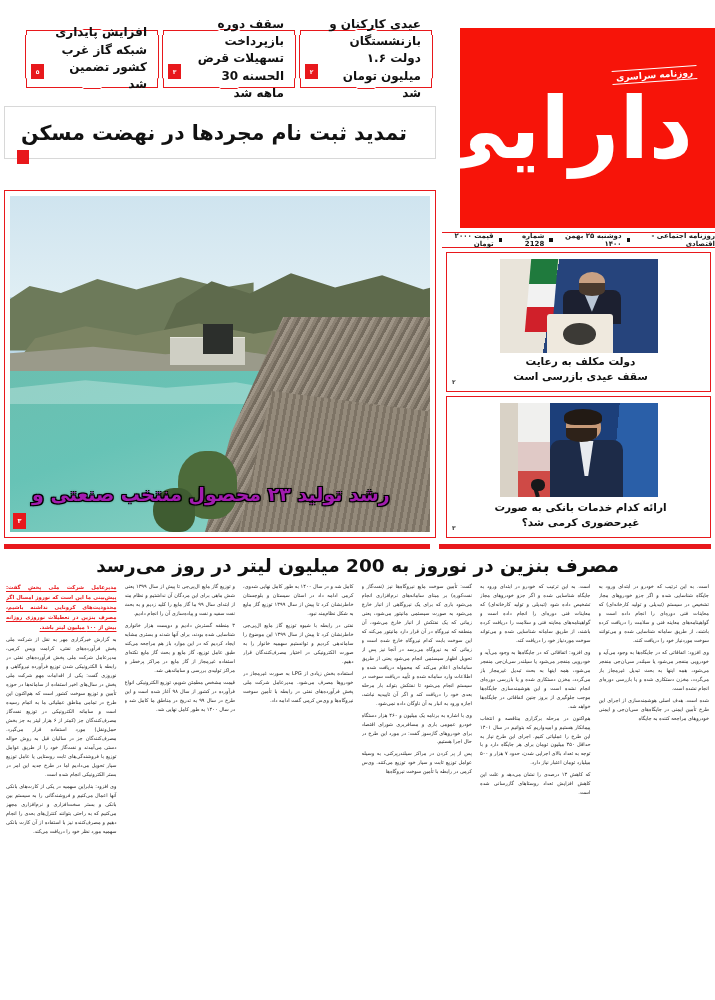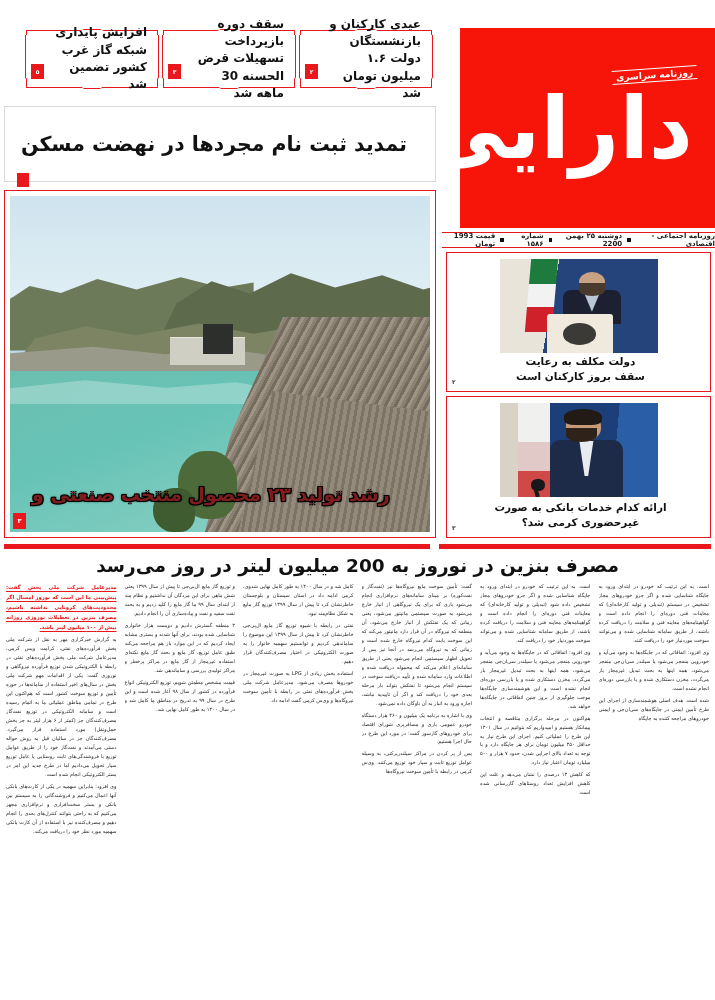--- a/index.html
+++ b/index.html
@@ -42,21 +42,21 @@
   .teaser-badge{
     position:absolute;right:auto;left:4px;bottom:8px;
     width:13px;height:15px;background:#e8181c;color:#fff;
     font-size:6px;display:flex;align-items:center;justify-content:center;
     font-weight:bold;
   }
   .t1{right:8px;} .t2{right:145px;} .t3{right:282px;}
 
   
   .lead-box{
-    position:absolute;left:4px;top:106px;width:432px;height:76px;
+    position:absolute;left:4px;top:106px;width:432px;height:53px;
     border:1px solid #d8d8d8;background:#fff;box-sizing:border-box;
     display:flex;align-items:center;justify-content:flex-end;
     padding:0 16px;
   }
   .lead-box h1{
     margin:0;font-size:20.5px;font-weight:bold;color:#111;
     direction:rtl;text-align:right;letter-spacing:-.2px;white-space:nowrap;
   }
   .lead-badge{
     position:absolute;left:12px;bottom:-6px;width:12px;height:14px;
@@ -133,21 +133,21 @@
     background:#4d6b3a;border-radius:46% 44% 38% 50%;}
   .bush2{position:absolute;left:34%;bottom:0;width:10%;height:13%;
     background:#3f5c31;border-radius:50% 40% 36% 48%;}
 
   .hero-caption{
     position:absolute;left:5px;right:5px;bottom:5px;height:70px;
     display:flex;flex-direction:column;align-items:flex-end;justify-content:center;
     padding:0 14px 4px 22px;box-sizing:border-box;direction:rtl;text-align:right;
   }
   .hero-caption span{
-    font-size:19px;font-weight:bold;color:#7f1d1d;line-height:1.35;
+    font-size:19px;font-weight:bold;color:#a21caf;line-height:1.35;
     text-shadow:
       -1.2px -1.2px 0 #000, 1.2px -1.2px 0 #000,
       -1.2px  1.2px 0 #000, 1.2px  1.2px 0 #000,
       0 0 3px #000;
     white-space:nowrap;
   }
   .hero-badge{
     position:absolute;left:8px;bottom:8px;width:13px;height:16px;
     background:#e8181c;color:#fff;font-size:6.5px;font-weight:bold;
     display:flex;align-items:center;justify-content:center;
@@ -264,25 +264,25 @@
   <div class="masthead">
     <div class="kicker">روزنامه سراسری</div>
     <div class="masthead-wordmark">
       <div class="wordmark">دارایی</div>
     </div>
   </div>
 
   <div class="dateline">
     <span>روزنامه اجتماعی - اقتصادی</span>
     <span class="dl-sq"></span>
-    <span>دوشنبه ۲۵ بهمن 2200</span>
+    <span>دوشنبه ۲۵ بهمن ۱۴۰۰</span>
     <span class="dl-sq"></span>
-    <span>شماره ۱۵۸۶</span>
+    <span>شماره 2128</span>
     <span class="dl-sq"></span>
-    <span>قیمت 1993 تومان</span>
+    <span>قیمت ۲۰۰۰ تومان</span>
   </div>
 
   <div class="lead-box">
     <h1>تمدید ثبت نام مجردها در نهضت مسکن</h1>
     <div class="lead-badge"></div>
   </div>
 
   <div class="hero">
     <div class="hero-img">
       <div class="sky"></div>
@@ -312,21 +312,21 @@
       <div class="p1-flag"></div>
       <div class="p1-body"></div>
       <div class="p1-shirt"></div>
       <div class="p1-head"></div>
       <div class="p1-beard"></div>
       <div class="p1-pod"></div>
       <div class="p1-seal"></div>
     </div>
     <div class="side-title">
       <div>دولت مکلف به رعایت</div>
-      <div>سقف بروز کارکنان است</div>
+      <div>سقف عیدی بازرسی است</div>
     </div>
     <div class="side-badge">۲</div>
   </div>
 
   <div class="side side-2">
     <div class="side-photo">
       <div class="p2-bg"></div>
       <div class="p2-flag"></div>
       <div class="p2-body"></div>
       <div class="p2-shirt"></div>

